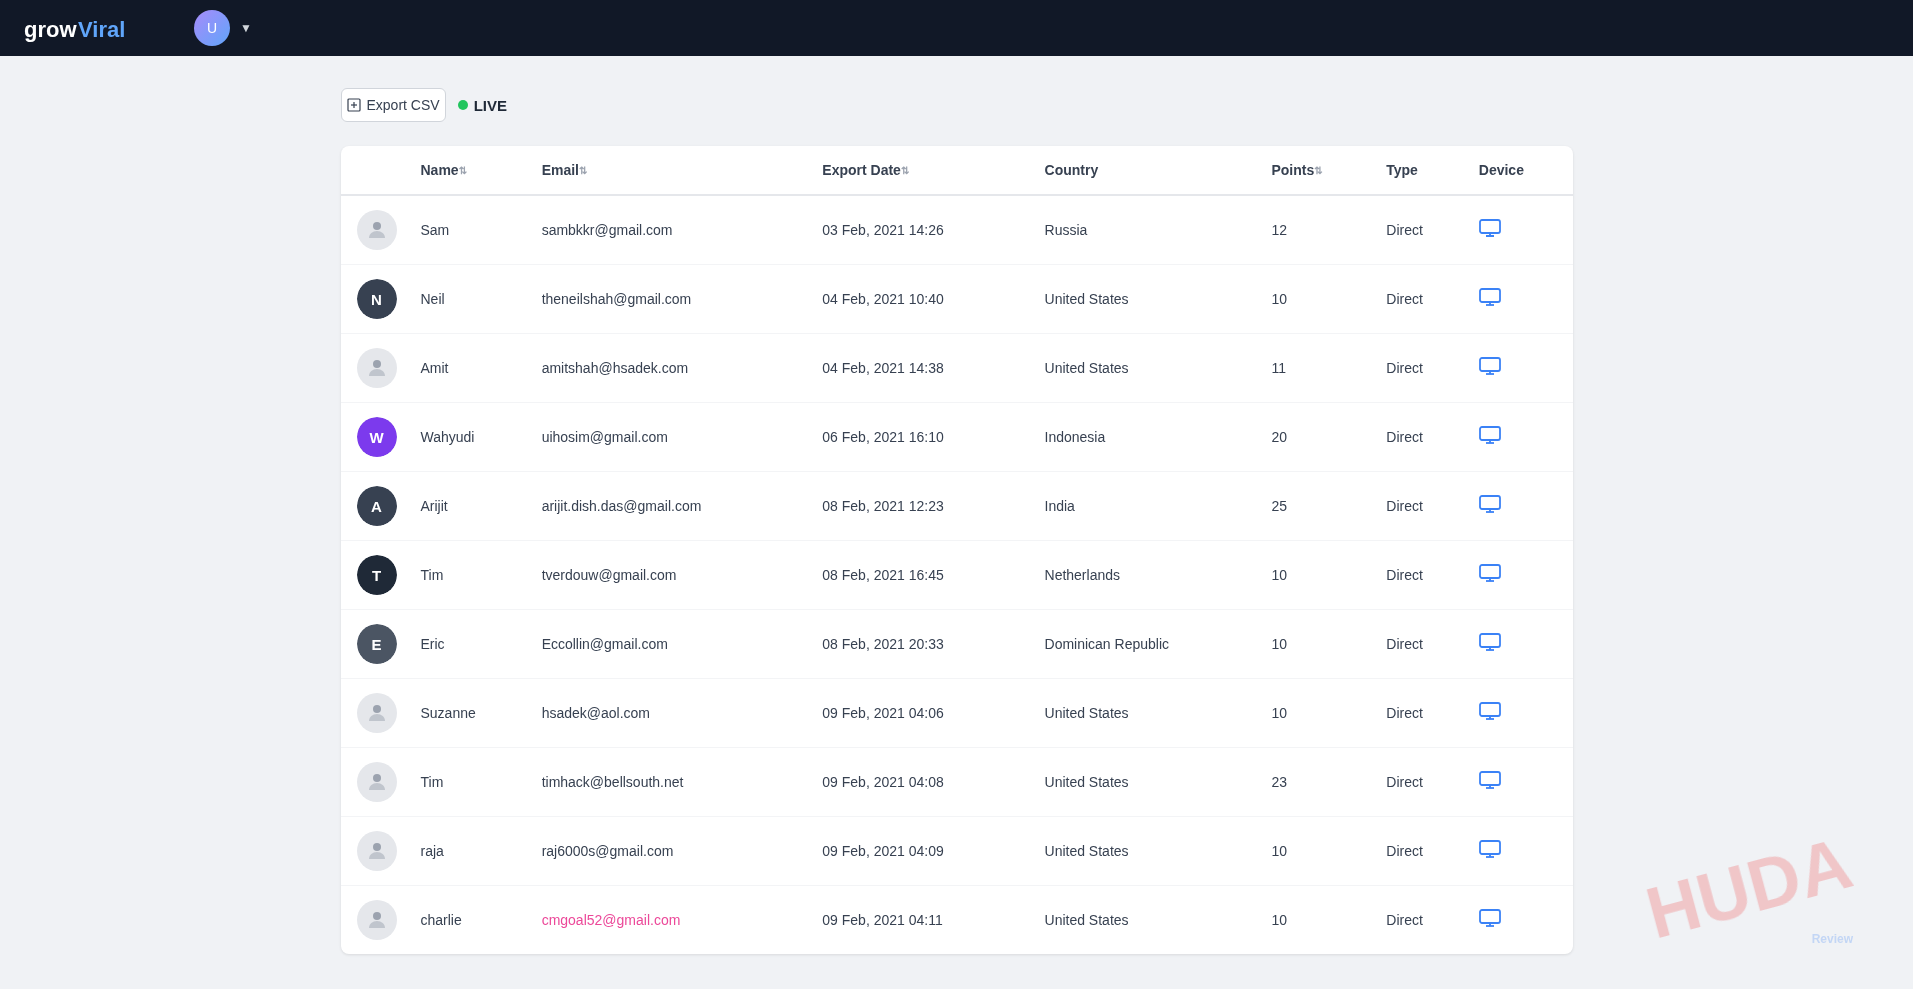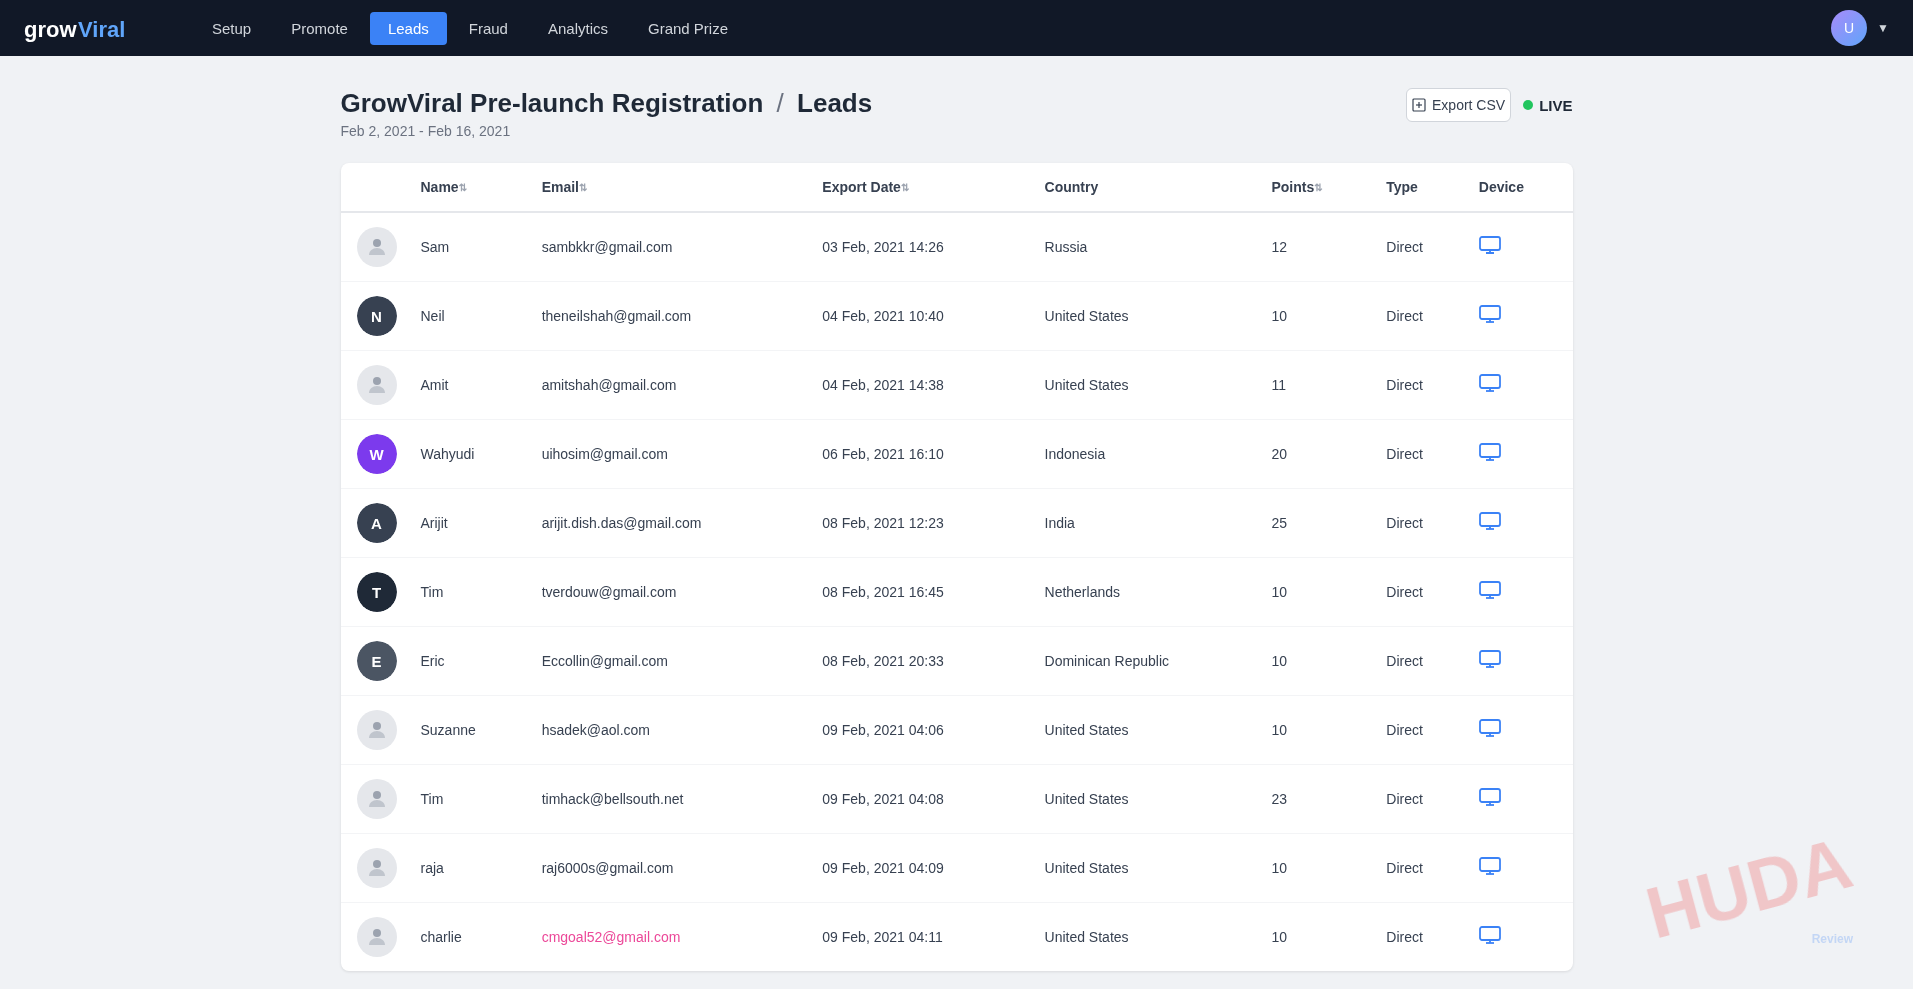--- a/index.html
+++ b/index.html
@@ -213,47 +213,31 @@
 </head>
 <body>
 
 <nav class="navbar">
   <div class="nav-logo">
     <svg width="130" height="30" viewBox="0 0 130 30" fill="none">
       <text x="0" y="24" font-family="Arial" font-weight="bold" font-size="22" fill="white">grow</text>
       <text x="54" y="24" font-family="Arial" font-weight="bold" font-size="22" fill="#60a5fa">Viral</text>
     </svg>
   </div>
-  <div class="nav-links">
-    <a class="nav-link">Setup</a>
-    <a class="nav-link">Promote</a>
-    <a class="nav-link active">Leads</a>
-    <a class="nav-link">Fraud</a>
-    <a class="nav-link">Analytics</a>
-    <a class="nav-link">Grand Prize</a>
-  </div>
   <div class="nav-right">
     <div class="avatar-nav">
       <div class="avatar-nav-inner">U</div>
     </div>
     <span class="chevron-nav">▼</span>
   </div>
 </nav>
 
 <div class="page-content">
 
   <div class="page-header">
-    <div>
-      <div class="breadcrumb-title">
-        <span>GrowViral Pre-launch Registration</span>
-        <span class="separator">/</span>
-        <span class="leads-part">Leads</span>
-      </div>
-      <div class="date-range">Feb 2, 2021 - Feb 16, 2021</div>
-    </div>
     <div class="header-actions">
       <button class="export-btn">
         <svg width="14" height="14" viewBox="0 0 14 14" fill="none">
           <rect x="1" y="1" width="12" height="12" rx="1" stroke="#374151" stroke-width="1.2"></rect>
           <line x1="4" y1="7" x2="10" y2="7" stroke="#374151" stroke-width="1.2"></line>
           <line x1="7" y1="4" x2="7" y2="10" stroke="#374151" stroke-width="1.2"></line>
         </svg>
         <span>Export CSV</span>
       </button>
       <div class="live-badge">
@@ -350,21 +334,21 @@
               <div class="avatar-cell">
                 <div class="avatar-default">
                   <svg width="24" height="24" viewBox="0 0 24 24" fill="#9ca3af">
                     <circle cx="12" cy="8" r="4"></circle>
                     <path d="M4 20c0-4 3.6-7 8-7s8 3 8 7" fill="#9ca3af" opacity="0.5"></path>
                   </svg>
                 </div>
               </div>
             </td>
             <td>Amit</td>
-            <td style="color: rgb(55, 65, 81);">amitshah@gmail.com</td>
+            <td style="color: rgb(55, 65, 81);">amitshah@hsadek.com</td>
             <td>04 Feb, 2021 14:38</td>
             <td>United States</td>
             <td>11</td>
             <td>Direct</td>
             <td><span class="device-icon"><svg width="22" height="18" viewBox="0 0 22 18" fill="none">
                   <rect x="1" y="1" width="20" height="13" rx="2" stroke="#3b82f6" stroke-width="1.8"></rect>
                   <line x1="7" y1="17" x2="15" y2="17" stroke="#3b82f6" stroke-width="1.8"></line>
                   <line x1="11" y1="14" x2="11" y2="17" stroke="#3b82f6" stroke-width="1.8"></line>
                 </svg></span></td>
           </tr>

